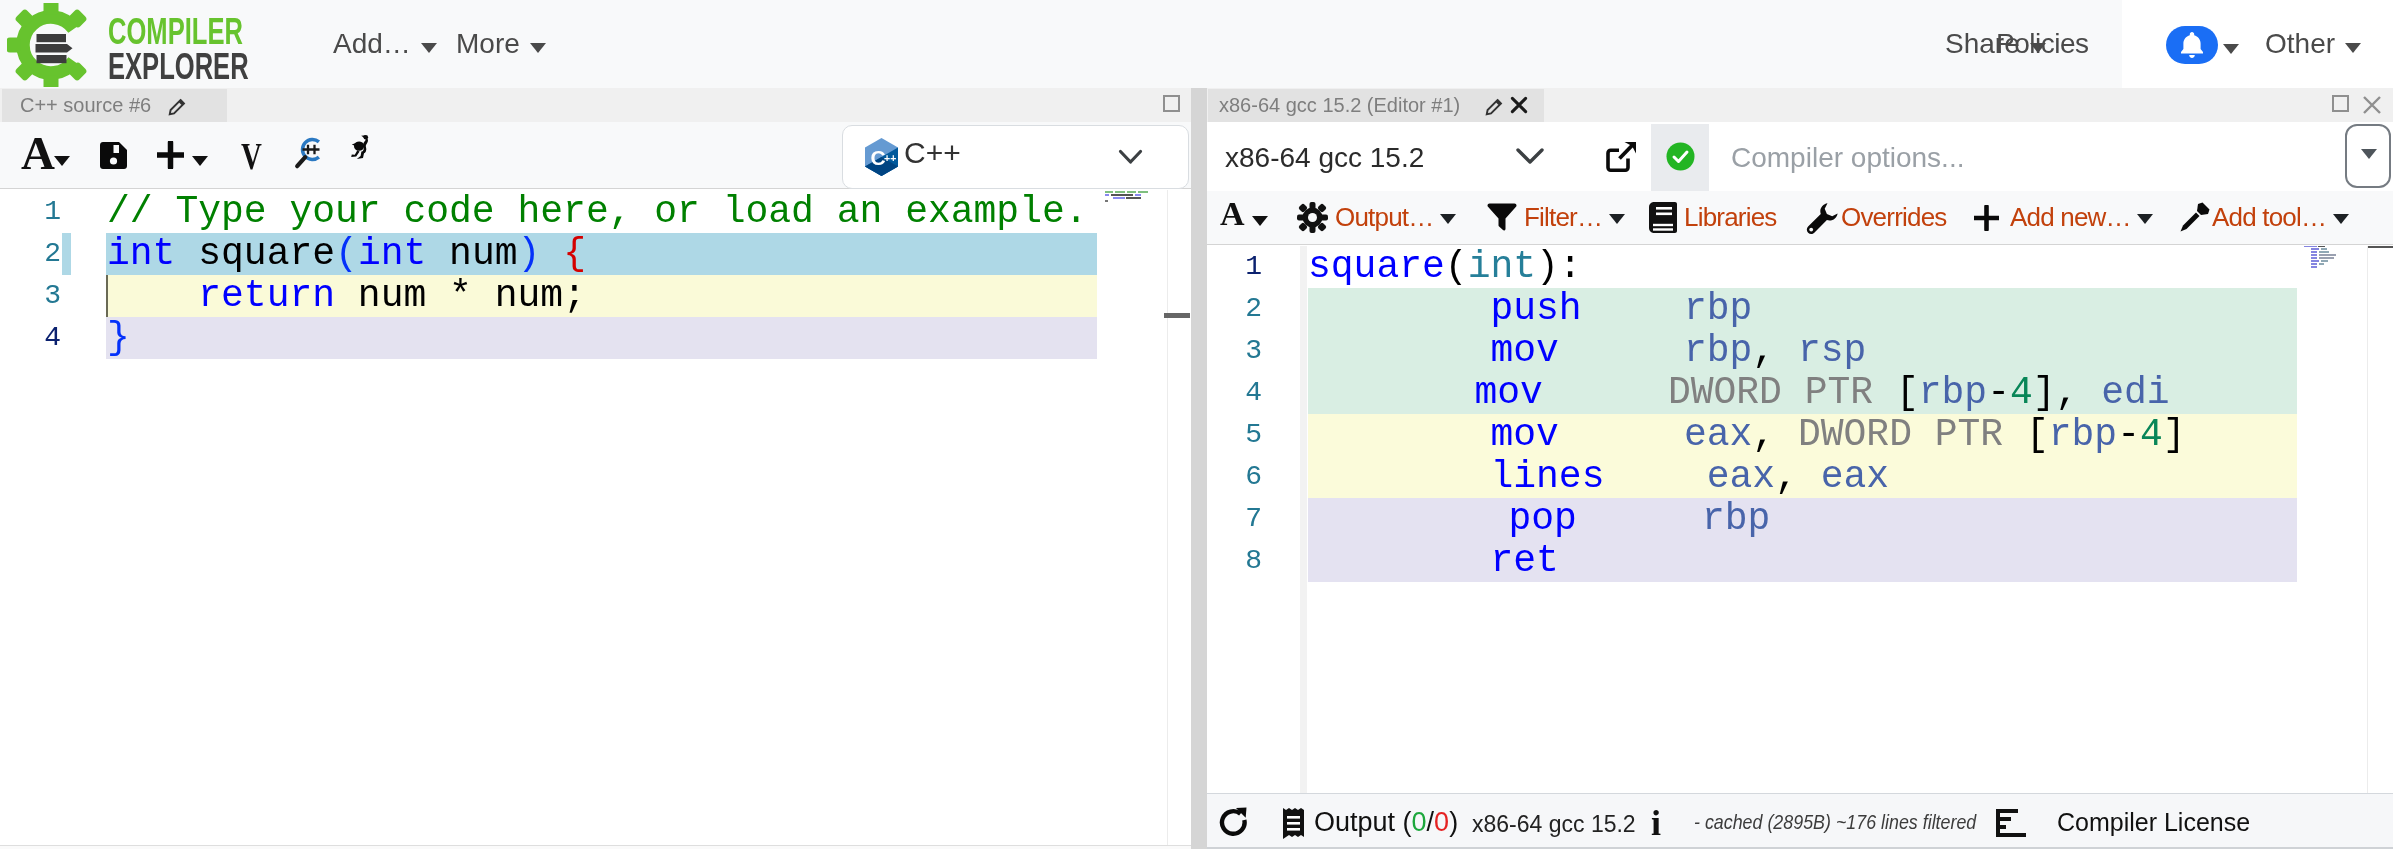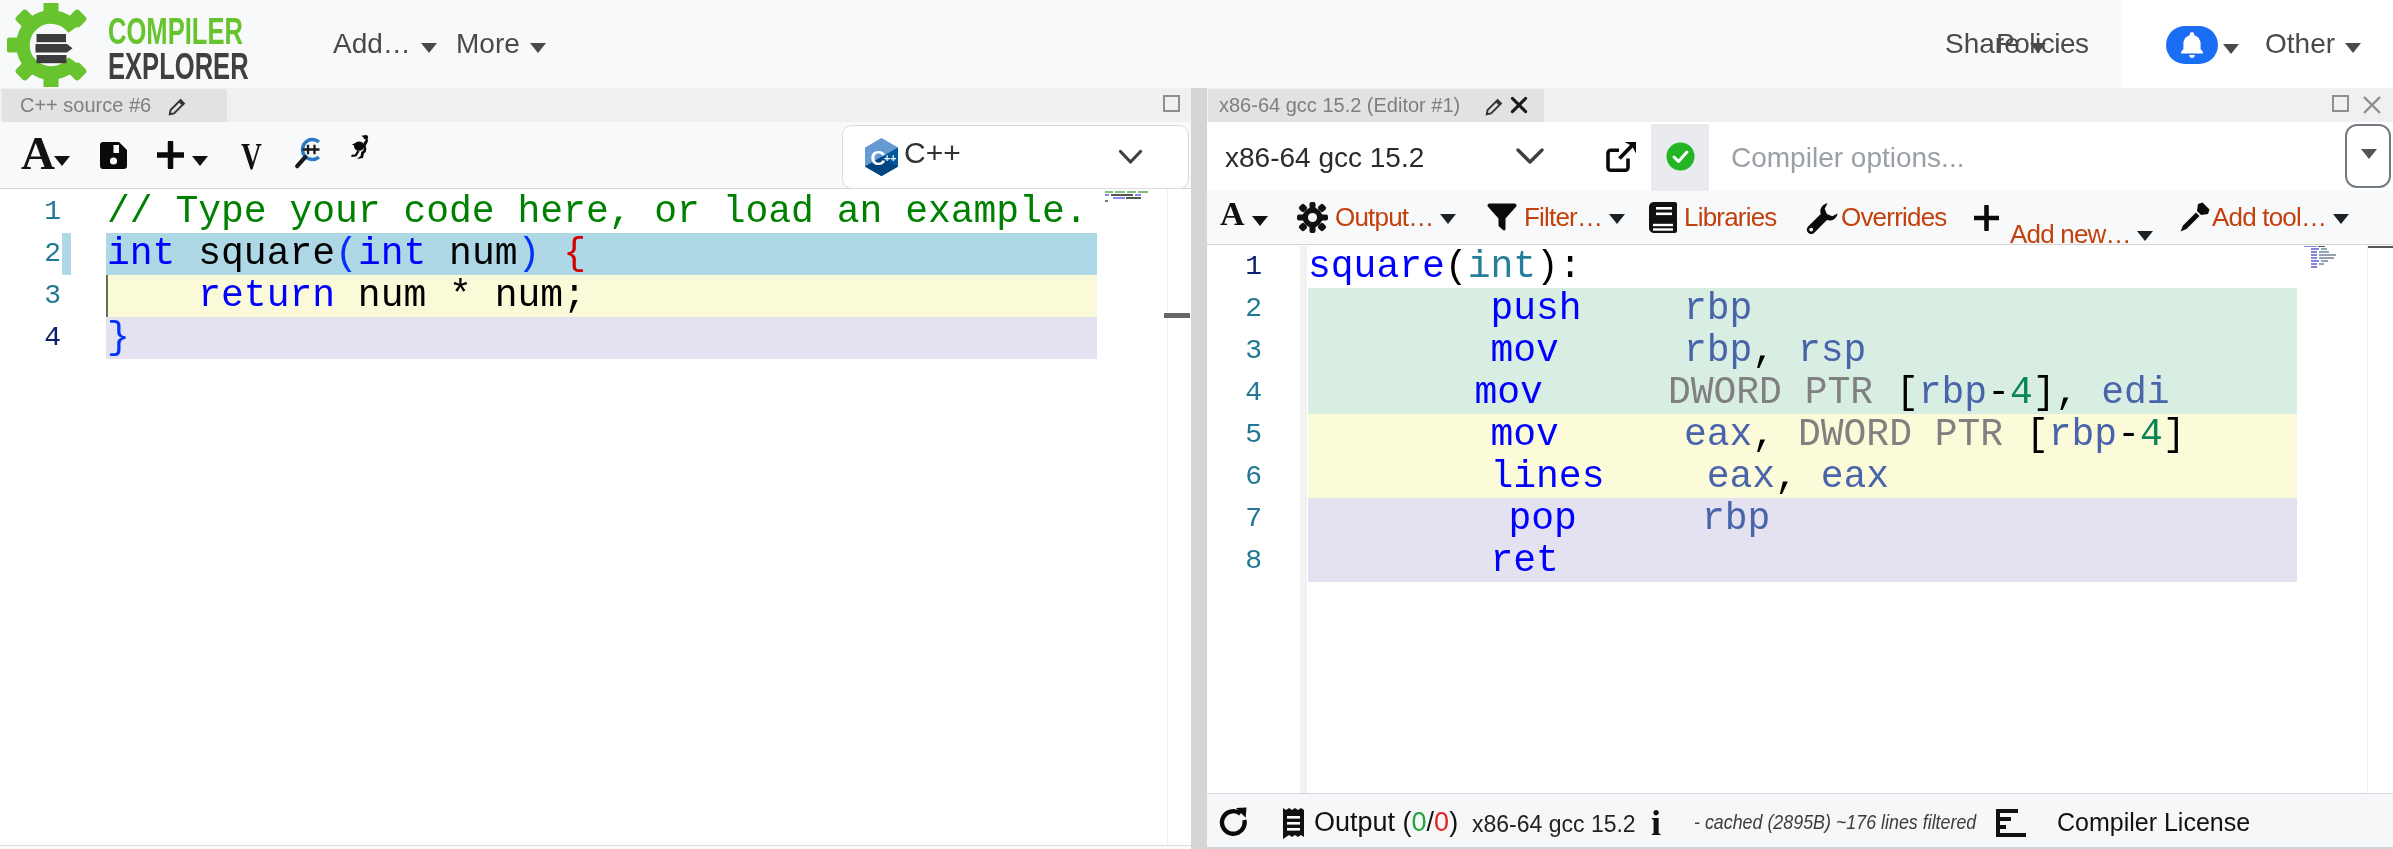--- a/index.html
+++ b/index.html
@@ -221,21 +221,21 @@
           </svg></div>
     <div class="abs tbtext" style="left:477px; top:11px;">Libraries</div>
     <div class="abs" id="wrench" style="left:599px; top:11px;"><svg width="33" height="33" viewBox="0 0 33 33">
 <path fill="#0a0a0a" d="M21.5 1.2 C17.5 1.8 14.3 5.2 14.3 9.3 C14.3 10.2 14.45 11.1 14.75 11.9 L2.1 24.5 C0.4 26.2 0.4 29 2.1 30.7 C3.8 32.4 6.6 32.4 8.3 30.7 L20.9 18.1 C21.7 18.4 22.6 18.55 23.5 18.55 C27.6 18.55 31 15.4 31.6 11.4 L26.2 14.2 L20.9 12 L18.7 6.7 L21.5 1.2 Z"></path>
 <circle cx="5.2" cy="27.6" r="1.9" fill="#f8f9fa"></circle>
           </svg></div>
     <div class="abs tbtext" style="left:634px; top:11px;">Overrides</div>
     <div class="abs" style="left:767px; top:14px;"><svg width="25" height="26" viewBox="0 0 25 26">
             <path d="M12.5 1.5 V24.5 M1 13 H24" stroke="#0a0a0a" stroke-width="4.6" stroke-linecap="round"></path>
           </svg></div>
-    <div class="abs tbtext" style="left:803px; top:28px;text-align:right;">Add new… <span class="caret2"></span></div>
+    <div class="abs tbtext" style="left:803px; top:11px;text-align:right;">Add new… <span class="caret2"></span></div>
     <div class="abs" id="screwdriver" style="left:970px; top:11px;"><svg width="33" height="33" viewBox="0 0 33 33">
 <g fill="#0a0a0a">
 <path d="M25.5 0.5 L32.5 7.5 L31 12 L24 13 L20 9 L21 2 Z"></path>
 <path d="M19 10.5 L22.5 14 L9.5 27 L3.5 29.5 L6 23.5 Z"></path>
 </g>
           </svg></div>
     <div class="abs tbtext" style="left:1005px; top:11px;">Add tool… <span class="caret2"></span></div>
   </div>
   <div class="abs" style="left:0; top:759px; width:1186px; height:2px; background:#cfd2d6;"></div>
 

